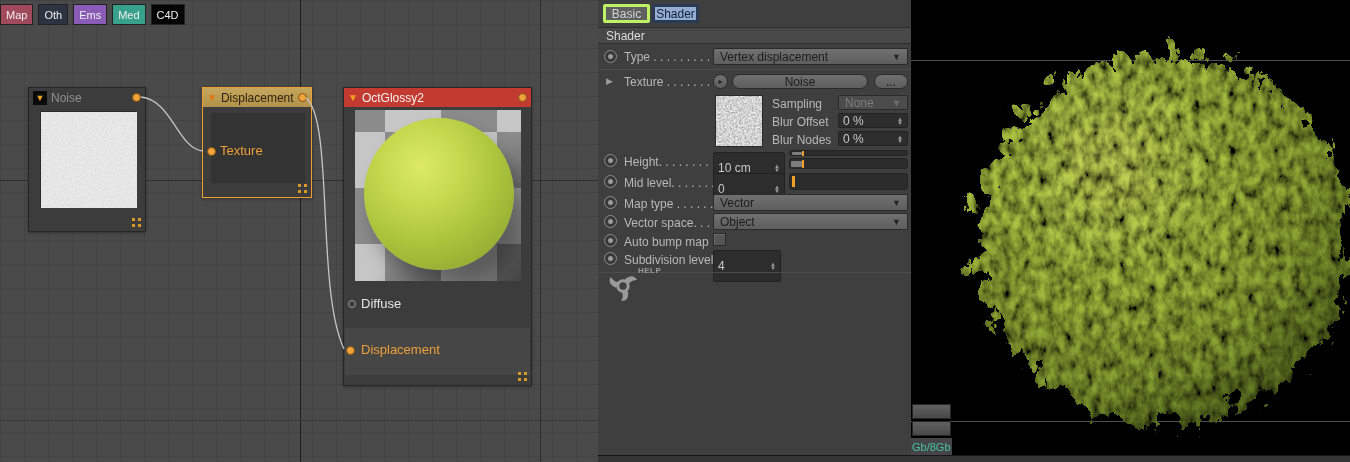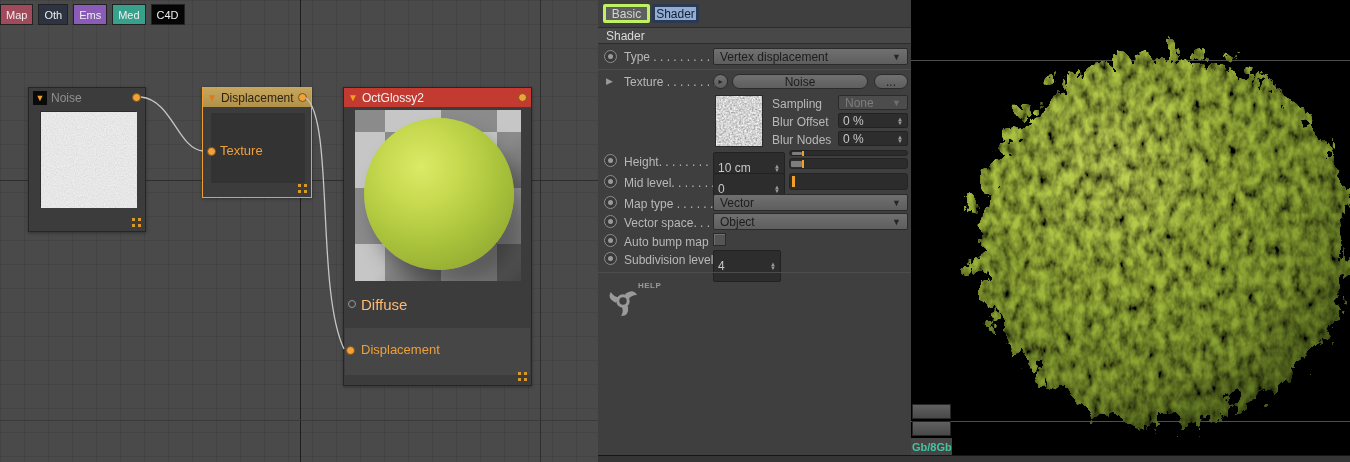--- a/index.html
+++ b/index.html
@@ -54,21 +54,21 @@
   #oct-node .node-title{background:#c23a30;color:#f2f2f2;}
   #oct-node .tri{color:#f0a020;}
   #oct-preview{position:absolute;left:11px;top:22px;width:166px;height:171px;overflow:hidden;
     background:repeating-conic-gradient(#c6c6c6 0% 25%,#8b8b8b 0% 50%);
     background-size:112px 112px;background-position:-26px -34px;}
   #oct-preview::after{content:"";position:absolute;inset:0;
     background:linear-gradient(135deg,transparent 55%,rgba(0,0,0,.5) 100%);}
   #oct-sphere{position:absolute;left:9px;top:8px;width:150px;height:152px;border-radius:50%;
     background:radial-gradient(circle at 38% 32%,#dcea66 0%,#c6d94f 28%,#abc43c 55%,#97af33 78%,#7f972e 100%);
     box-shadow:10px 16px 20px rgba(0,0,0,.35);z-index:1;}
-  #oct-diffuse-label{position:absolute;left:17px;top:208px;font-size:15px;color:#fdba74;}
+  #oct-diffuse-label{position:absolute;left:17px;top:208px;font-size:13px;color:#e5e5e5;}
   #oct-disp-row{position:absolute;left:1px;top:240px;right:1px;height:47px;background:#464646;}
   #oct-disp-label{position:absolute;left:17px;top:254px;font-size:13px;color:#eda03a;}
 
   #wires{position:absolute;left:0;top:0;pointer-events:none;}
 
   
   #props{position:absolute;left:598px;top:0;width:313px;height:462px;background:#3f3f3f;font-size:12px;color:#b8b8b8;}
   .p-tabs{position:absolute;left:5px;top:4px;display:flex;gap:2px;}
   .p-tab{height:19px;min-width:47px;display:flex;align-items:center;justify-content:center;
     font-size:12px;border:3px solid #bef264;border-radius:2px;background:#5f5f5f;color:#d4d4d4;}
@@ -93,33 +93,33 @@
   .pill{position:absolute;height:15px;border-radius:8px;background:linear-gradient(#707070,#5e5e5e);
     border:1px solid #2b2b2b;color:#1c1c1c;display:flex;align-items:center;justify-content:center;font-size:12px;}
   .round-btn{position:absolute;width:15px;height:15px;border-radius:50%;background:linear-gradient(#707070,#5e5e5e);
     border:1px solid #2b2b2b;color:#222;font-size:8px;display:flex;align-items:center;justify-content:center;}
   .expand-tri{position:absolute;left:8px;color:#9a9a9a;font-size:9px;}
   .slider-track{position:absolute;background:#2c2c2c;border:1px solid #242424;border-radius:3px;}
   .slider-handle{position:absolute;background:#7d7d7d;border-radius:1px;}
   .slider-tick{position:absolute;background:#f0a028;}
   .checkbox{position:absolute;left:115px;width:13px;height:13px;background:#555;border:1px solid #2a2a2a;
     box-shadow:inset 1px 1px 0 rgba(255,255,255,.15);}
-  #help-wrap{position:absolute;left:10px;top:281px;width:60px;height:42px;}
+  #help-wrap{position:absolute;left:10px;top:266px;width:60px;height:42px;}
   #help-text{position:absolute;left:30px;top:0;font-size:8px;font-weight:bold;color:#9a9a9a;letter-spacing:.5px;}
 
   
   #render{position:absolute;left:911px;top:0;width:439px;height:462px;background:#000;overflow:hidden;}
   #render-status{position:absolute;left:0;top:1px;font-size:12px;color:#a93418;white-space:nowrap;z-index:3;}
   .hline{position:absolute;left:0;width:439px;height:1px;background:#4e4e4e;z-index:0;}
   #sphere-svg{position:absolute;left:0;top:0;z-index:1;}
   #mem-bars{position:absolute;left:1px;top:404px;z-index:2;}
   .mem-bar{width:39px;height:15px;background:linear-gradient(#606060,#494949);border:1px solid #262626;margin-bottom:2px;}
   #mem-strip{position:absolute;left:0;top:438px;width:41px;height:17px;background:#454545;z-index:2;
     display:flex;align-items:center;}
-  #mem-text{font-size:11px;color:#45c4a0;padding-left:1px;font-weight:bold;}
+  #mem-text{font-size:11px;color:#45c4a0;padding-left:1px;}
   #bottom-strip{position:absolute;left:598px;top:455px;width:752px;height:7px;background:#353535;
     border-top:1px solid #161616;z-index:4;}
 </style>
 </head>
 <body>
 
 <div id="app">
 
   <div id="node-editor">
     <div class="gridline v" id="gl-x300" style="left:300px"></div>

